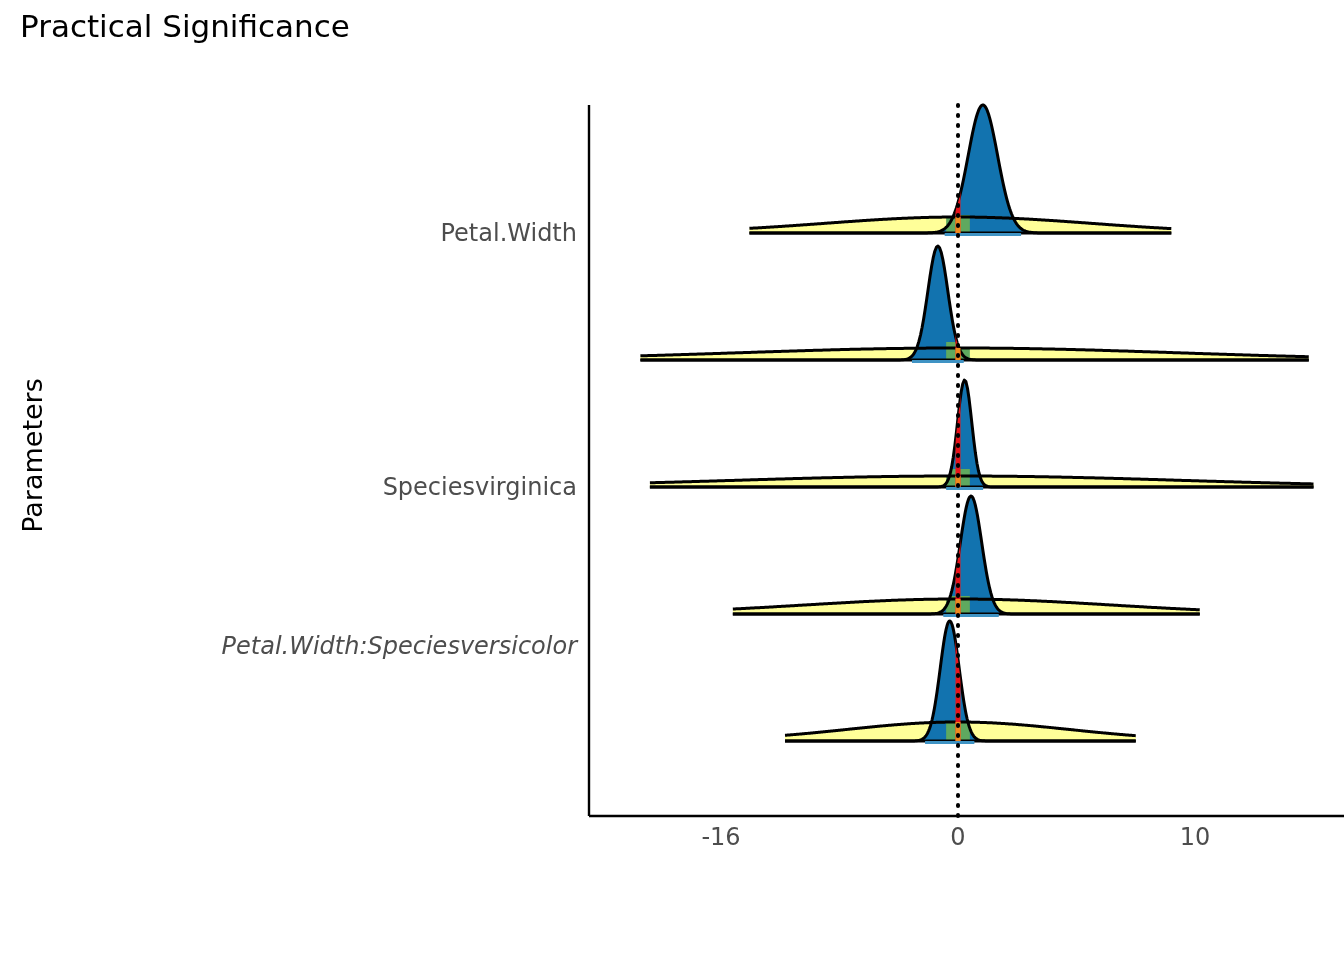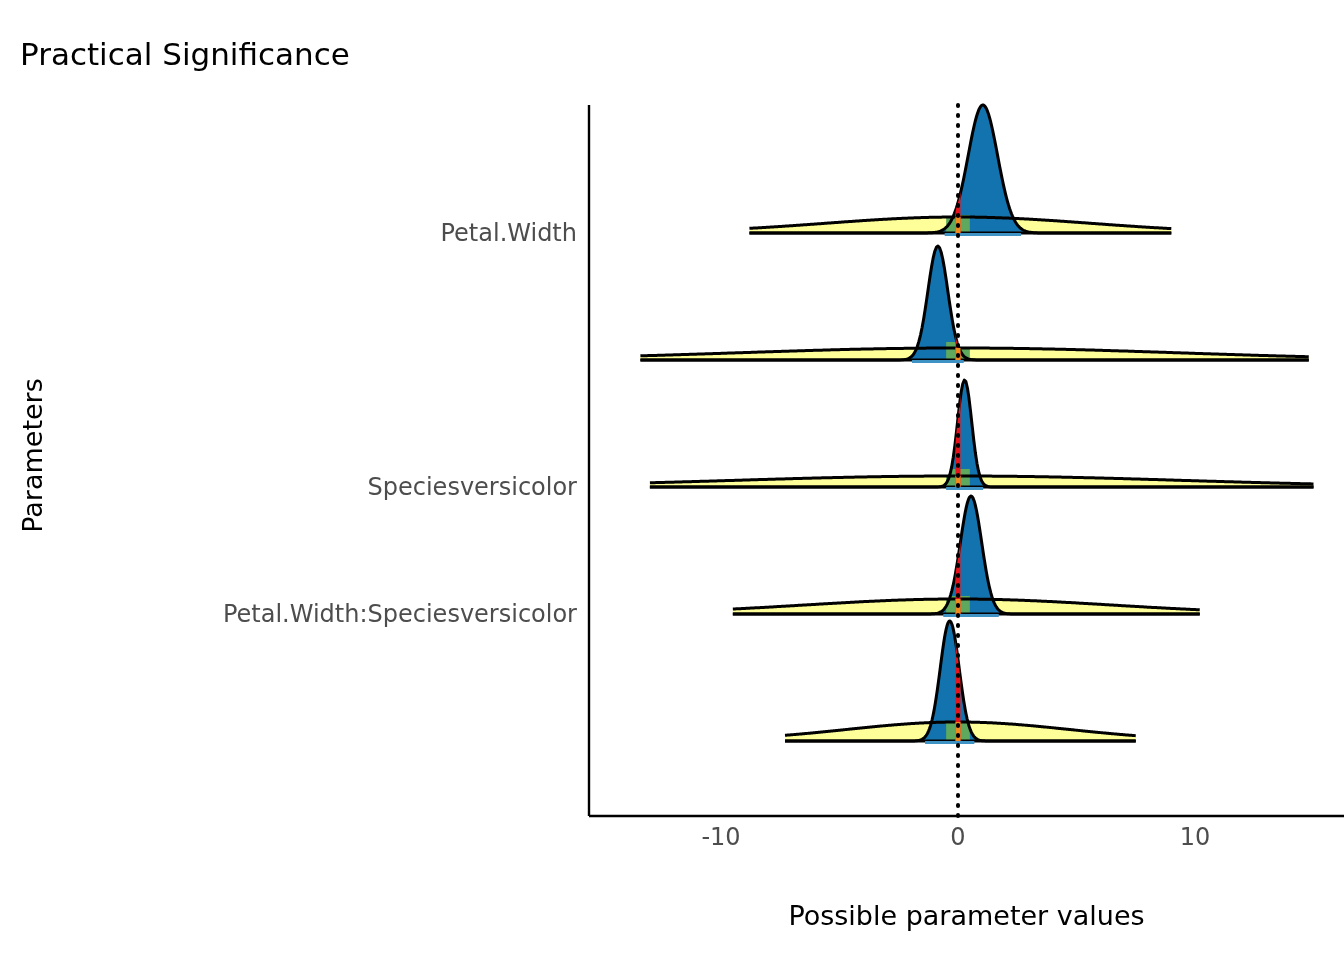--- a/index.html
+++ b/index.html
@@ -21,21 +21,20 @@
   }
   .plot-title {
     position: absolute;
     left: 20px;
     top: 8px;
     font-size: 31px;
     color: #000000;
     font-family: "DejaVu Sans", sans-serif;
     letter-spacing: 0px;
     white-space: nowrap;
-    margin-top: 28px;
   }
   .y-axis-title {
     position: absolute;
     left: -168px;
     top: 440px;
     width: 400px;
     text-align: center;
     transform: rotate(-90deg);
     transform-origin: center center;
     font-size: 27px;
@@ -83,29 +82,28 @@
   }
 </style>
 </head>
 <body>
 
 <div id="root">
 
   <div class="plot-title">Practical Significance</div>
 
   <div class="y-axis-title">Parameters</div>
-  <div class="x-axis-title">Possible parameter values</div>
 
   <div class="y-tick-wrap">
     <div class="y-tick-label" style="top:233px;">Petal.Width</div>
-    <div class="y-tick-label" style="top:487px;">Speciesversicolor</div>
-    <div class="y-tick-label" style="top:614px;">Petal.Width:Speciesversicolor</div>
+    <div class="y-tick-label" style="top:487px;">Speciesvirginica</div>
+    <div class="y-tick-label" style="top:646px;font-style:italic;">Petal.Width:Speciesversicolor</div>
   </div>
 
-  <div class="x-tick-label" style="left:721px;">-10</div>
+  <div class="x-tick-label" style="left:721px;">-16</div>
   <div class="x-tick-label" style="left:958px;">0</div>
   <div class="x-tick-label" style="left:1195px;text-align:center;">10</div>
 
   <svg class="canvas" width="1344" height="960">
     <defs>
       <clipPath id="cp-rope">
           <rect id="rope-rect" x="0" y="0" width="0" height="0"></rect>
         </clipPath>
     </defs>
     <g id="ridges">

